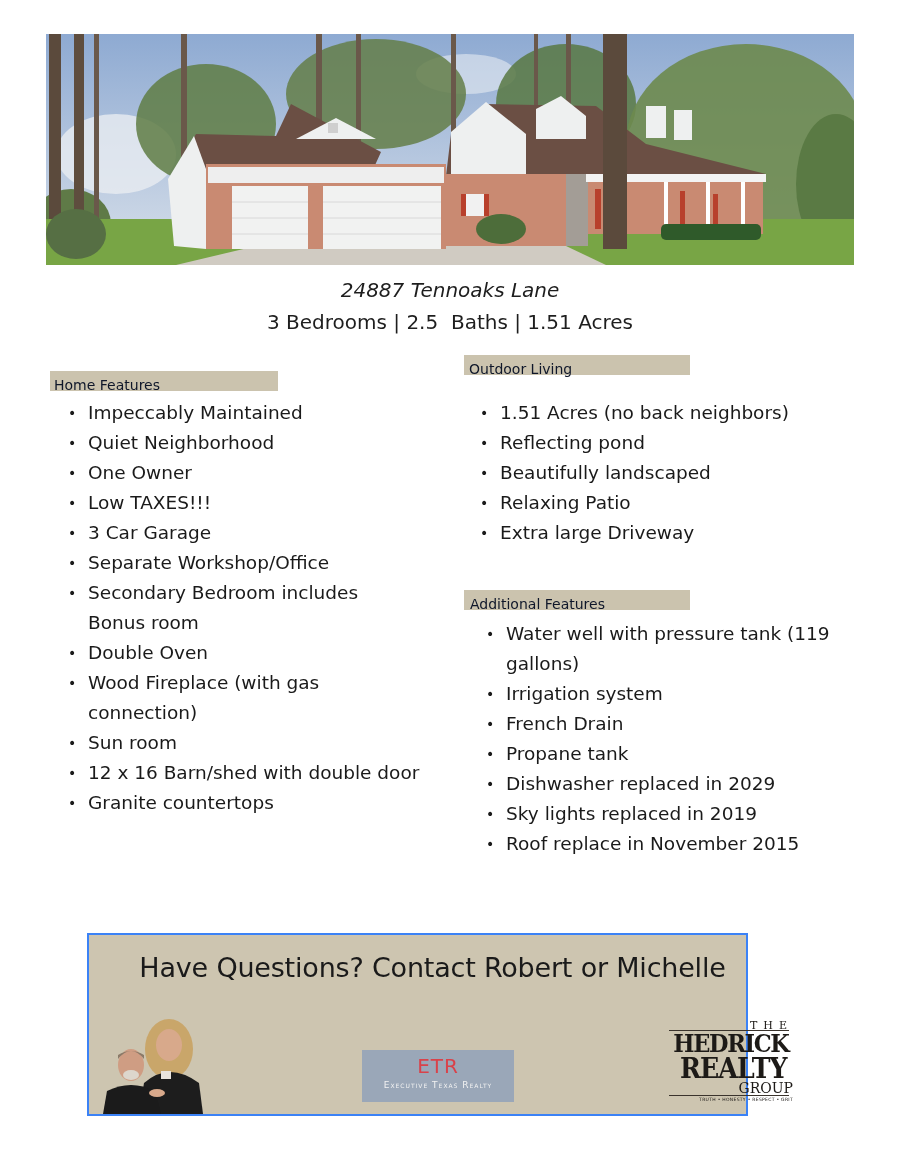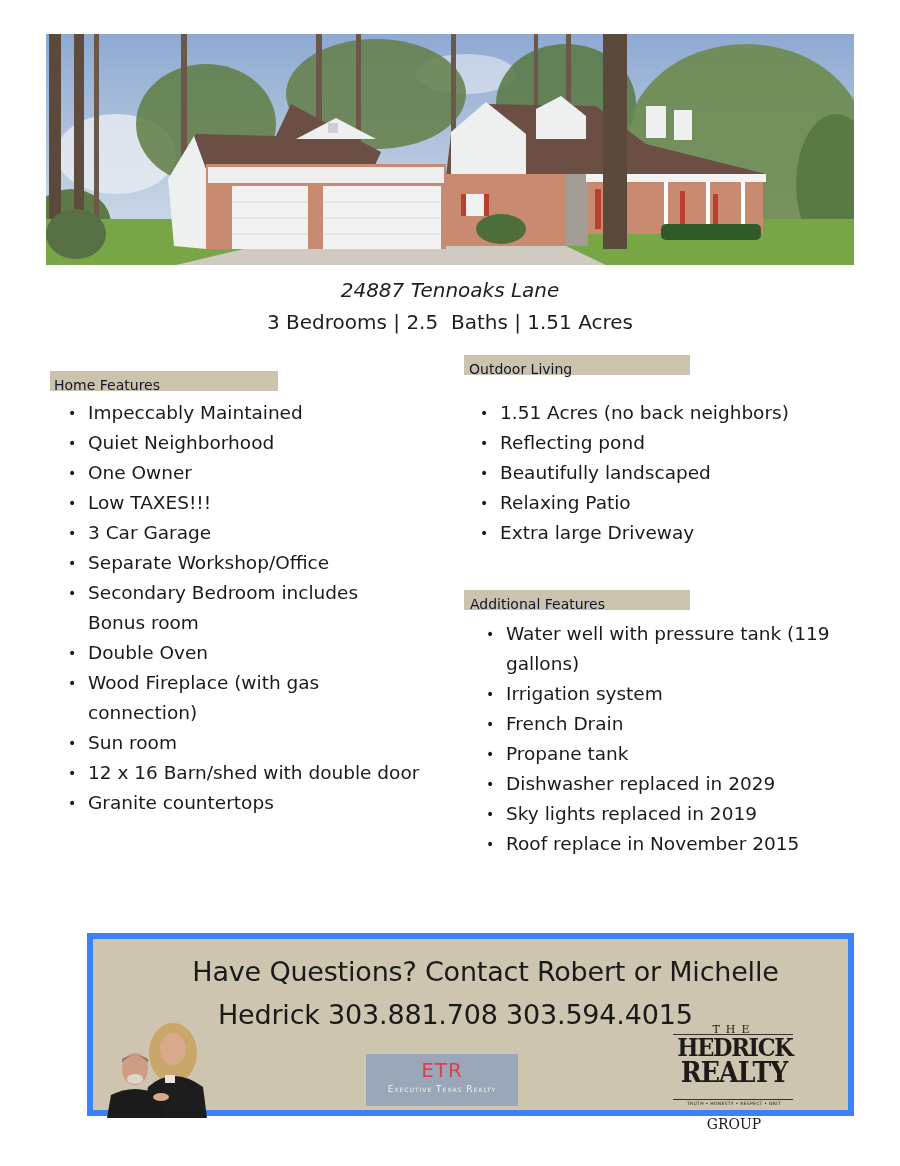--- a/index.html
+++ b/index.html
@@ -21,35 +21,35 @@
     .sec-add { left: 464px; top: 590px; width: 226px; padding-left: 6px; }
 
     ul.feat { position: absolute; list-style: none; font-size: 18.5px; color: #1a1a1a; }
     ul.feat li { position: relative; padding-left: 0; line-height: 30px; }
     ul.feat li::before { content: "•"; position: absolute; left: -20px; top: 0; font-size: 14px; }
     .list-home { left: 88px; top: 398px; width: 350px; }
     .list-outdoor { left: 500px; top: 398px; width: 340px; }
     .list-add { left: 506px; top: 619px; width: 330px; }
 
     
-    .banner { position: absolute; left: 87px; top: 933px; width: 767px; height: 183px; background: #cdc5b0; border: 6px solid #3b82f6; text-decoration: underline; }
+    .banner { position: absolute; left: 87px; top: 933px; width: 661px; height: 183px; background: #cdc5b0; border: 2px solid #3b82f6; text-decoration: underline; }
     .banner-line1 { position: absolute; left: 0; top: 17px; width: 100%; text-align: center; font-size: 27px; color: #1a1a1a; padding-left: 30px; letter-spacing: -0.2px; }
     .banner-line2 { position: absolute; left: 125px; top: 60px; font-size: 27px; color: #1a1a1a; letter-spacing: -0.2px; }
 
     .agents { position: absolute; left: 10px; top: 78px; width: 110px; height: 101px; }
     .etr { position: absolute; left: 273px; top: 115px; width: 152px; height: 52px; background: #9aa7b8; text-align: center; }
     .etr-mark { display: block; color: #d9424a; font-size: 20px; line-height: 24px; padding-top: 4px; letter-spacing: 1px; }
     .etr-name { display: block; color: #f2f2f2; font-size: 9px; letter-spacing: 1px; font-variant: small-caps; margin-top: 2px; }
 
-    .hrg { position: absolute; left: 578px; top: 80px; width: 126px; height: 92px; text-align: center; font-family: "DejaVu Serif", serif; color: #1d1a17; }
+    .hrg { position: absolute; left: 578px; top: 80px; width: 126px; height: 92px; text-align: right; font-family: "DejaVu Serif", serif; color: #1d1a17; }
     .hrg-the { position: absolute; left: 0; top: 4px; width: 100%; font-size: 11px; letter-spacing: 6px; }
     .hrg-rule { position: absolute; left: 2px; width: 120px; height: 1px; background: #3a332c; }
     .hrg-hedrick { position: absolute; left: 0; top: 16px; width: 100%; font-size: 25px; line-height: 26px; letter-spacing: -1.5px; transform: scaleX(0.9); font-weight: bold; }
     .hrg-realty { position: absolute; left: 0; top: 40px; width: 100%; font-size: 28px; line-height: 28px; letter-spacing: -1px; transform: scaleX(0.9); font-weight: bold; }
-    .hrg-group { position: absolute; left: 0; top: 66px; width: 100%; font-size: 14px; line-height: 14px; margin-top: 32px; }
+    .hrg-group { position: absolute; left: 0; top: 66px; width: 100%; font-size: 14px; line-height: 14px; }
     .hrg-tag { position: absolute; left: 0; top: 82px; width: 100%; font-family: "DejaVu Sans", sans-serif; font-size: 4.5px; letter-spacing: 0.3px; }
   </style>
 </head>
 <body>
 
 <div class="hero">
   <svg viewBox="0 0 808 231" preserveAspectRatio="none">
     <defs>
       <linearGradient id="sky" x1="0" y1="0" x2="0" y2="1">
         <stop offset="0" stop-color="#8eaad2"></stop>
@@ -159,21 +159,20 @@
   <li>Irrigation system</li>
   <li>French Drain</li>
   <li>Propane tank</li>
   <li>Dishwasher replaced in 2029</li>
   <li>Sky lights replaced in 2019</li>
   <li>Roof replace in November 2015</li>
 </ul>
 
 <div class="banner">
   <div class="banner-line1">Have Questions? Contact Robert or Michelle</div>
-  <div class="banner-line2">Hedrick 303.881.708 303.594.4015</div>
 
   <div class="agents">
     <svg viewBox="0 0 110 101" width="110" height="101">
 
       <ellipse cx="70" cy="36" rx="24" ry="30" fill="#c9a66a"></ellipse>
       <ellipse cx="70" cy="32" rx="13" ry="16" fill="#d8a98b"></ellipse>
 
       <path d="M45 70 Q70 48 100 70 L104 101 L40 101 Z" fill="#1d1d1d"></path>
       <rect x="62" y="58" width="10" height="8" fill="#e9e4de"></rect>
 

